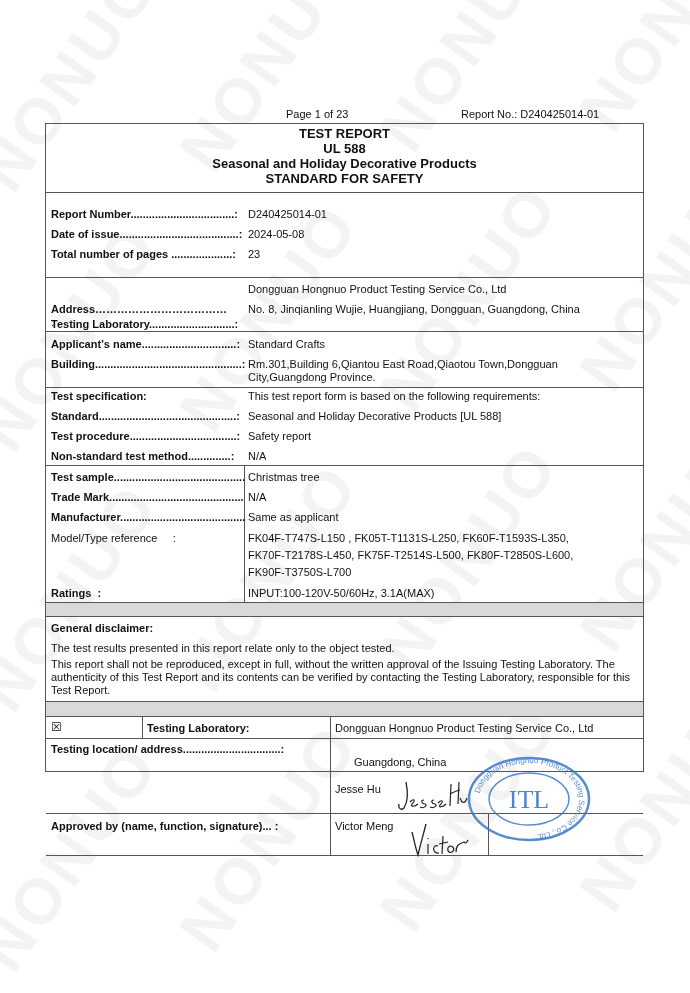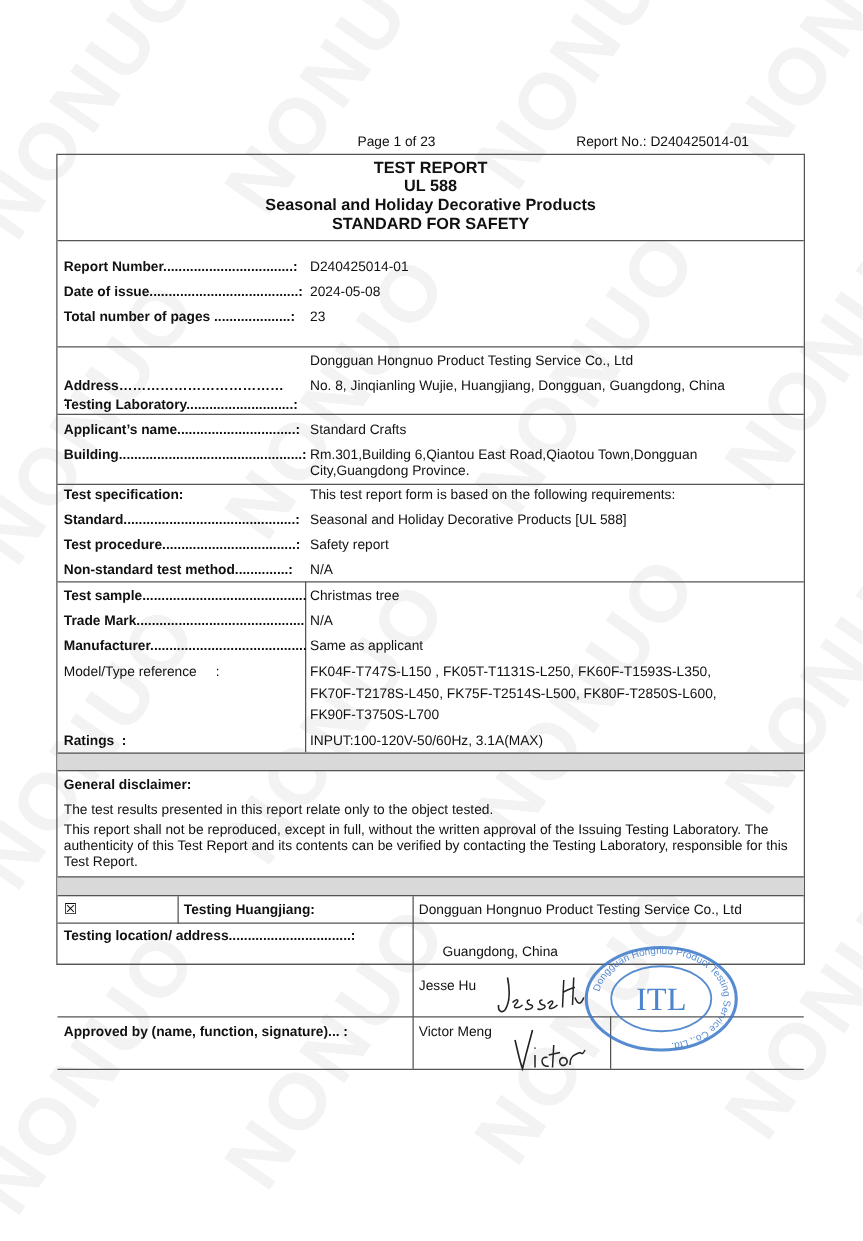--- a/index.html
+++ b/index.html
@@ -174,21 +174,21 @@
   <div class="vline" style="left:284px;top:593px;height:138px;"></div>
   <div class="vline" style="left:442px;top:689px;height:42px;"></div>
   <div class="hline" style="top:614px;"></div>
   <div class="hline" style="top:647px;"></div>
   <div class="hline" style="top:689px;"></div>
 
   <div class="row" style="top:596px;">
     <span class="checkbox-glyph">☒</span>
   </div>
   <div class="row" style="left:101px;top:597px;">
-    <span class="lbl">Testing Huangjiang:</span>
+    <span class="lbl">Testing Laboratory:</span>
   </div>
   <div class="val" style="left:289px;top:597px;">Dongguan Hongnuo Product Testing Service Co., Ltd</div>
 
   <div class="row" style="top:618px;">
     <span class="lbl">Testing location/ address................................:</span>
   </div>
   <div class="val" style="left:289px;top:631px;margin-left:19px;">Guangdong, China</div>
 
   <div class="val" style="left:289px;top:658px;">Jesse Hu</div>
 

